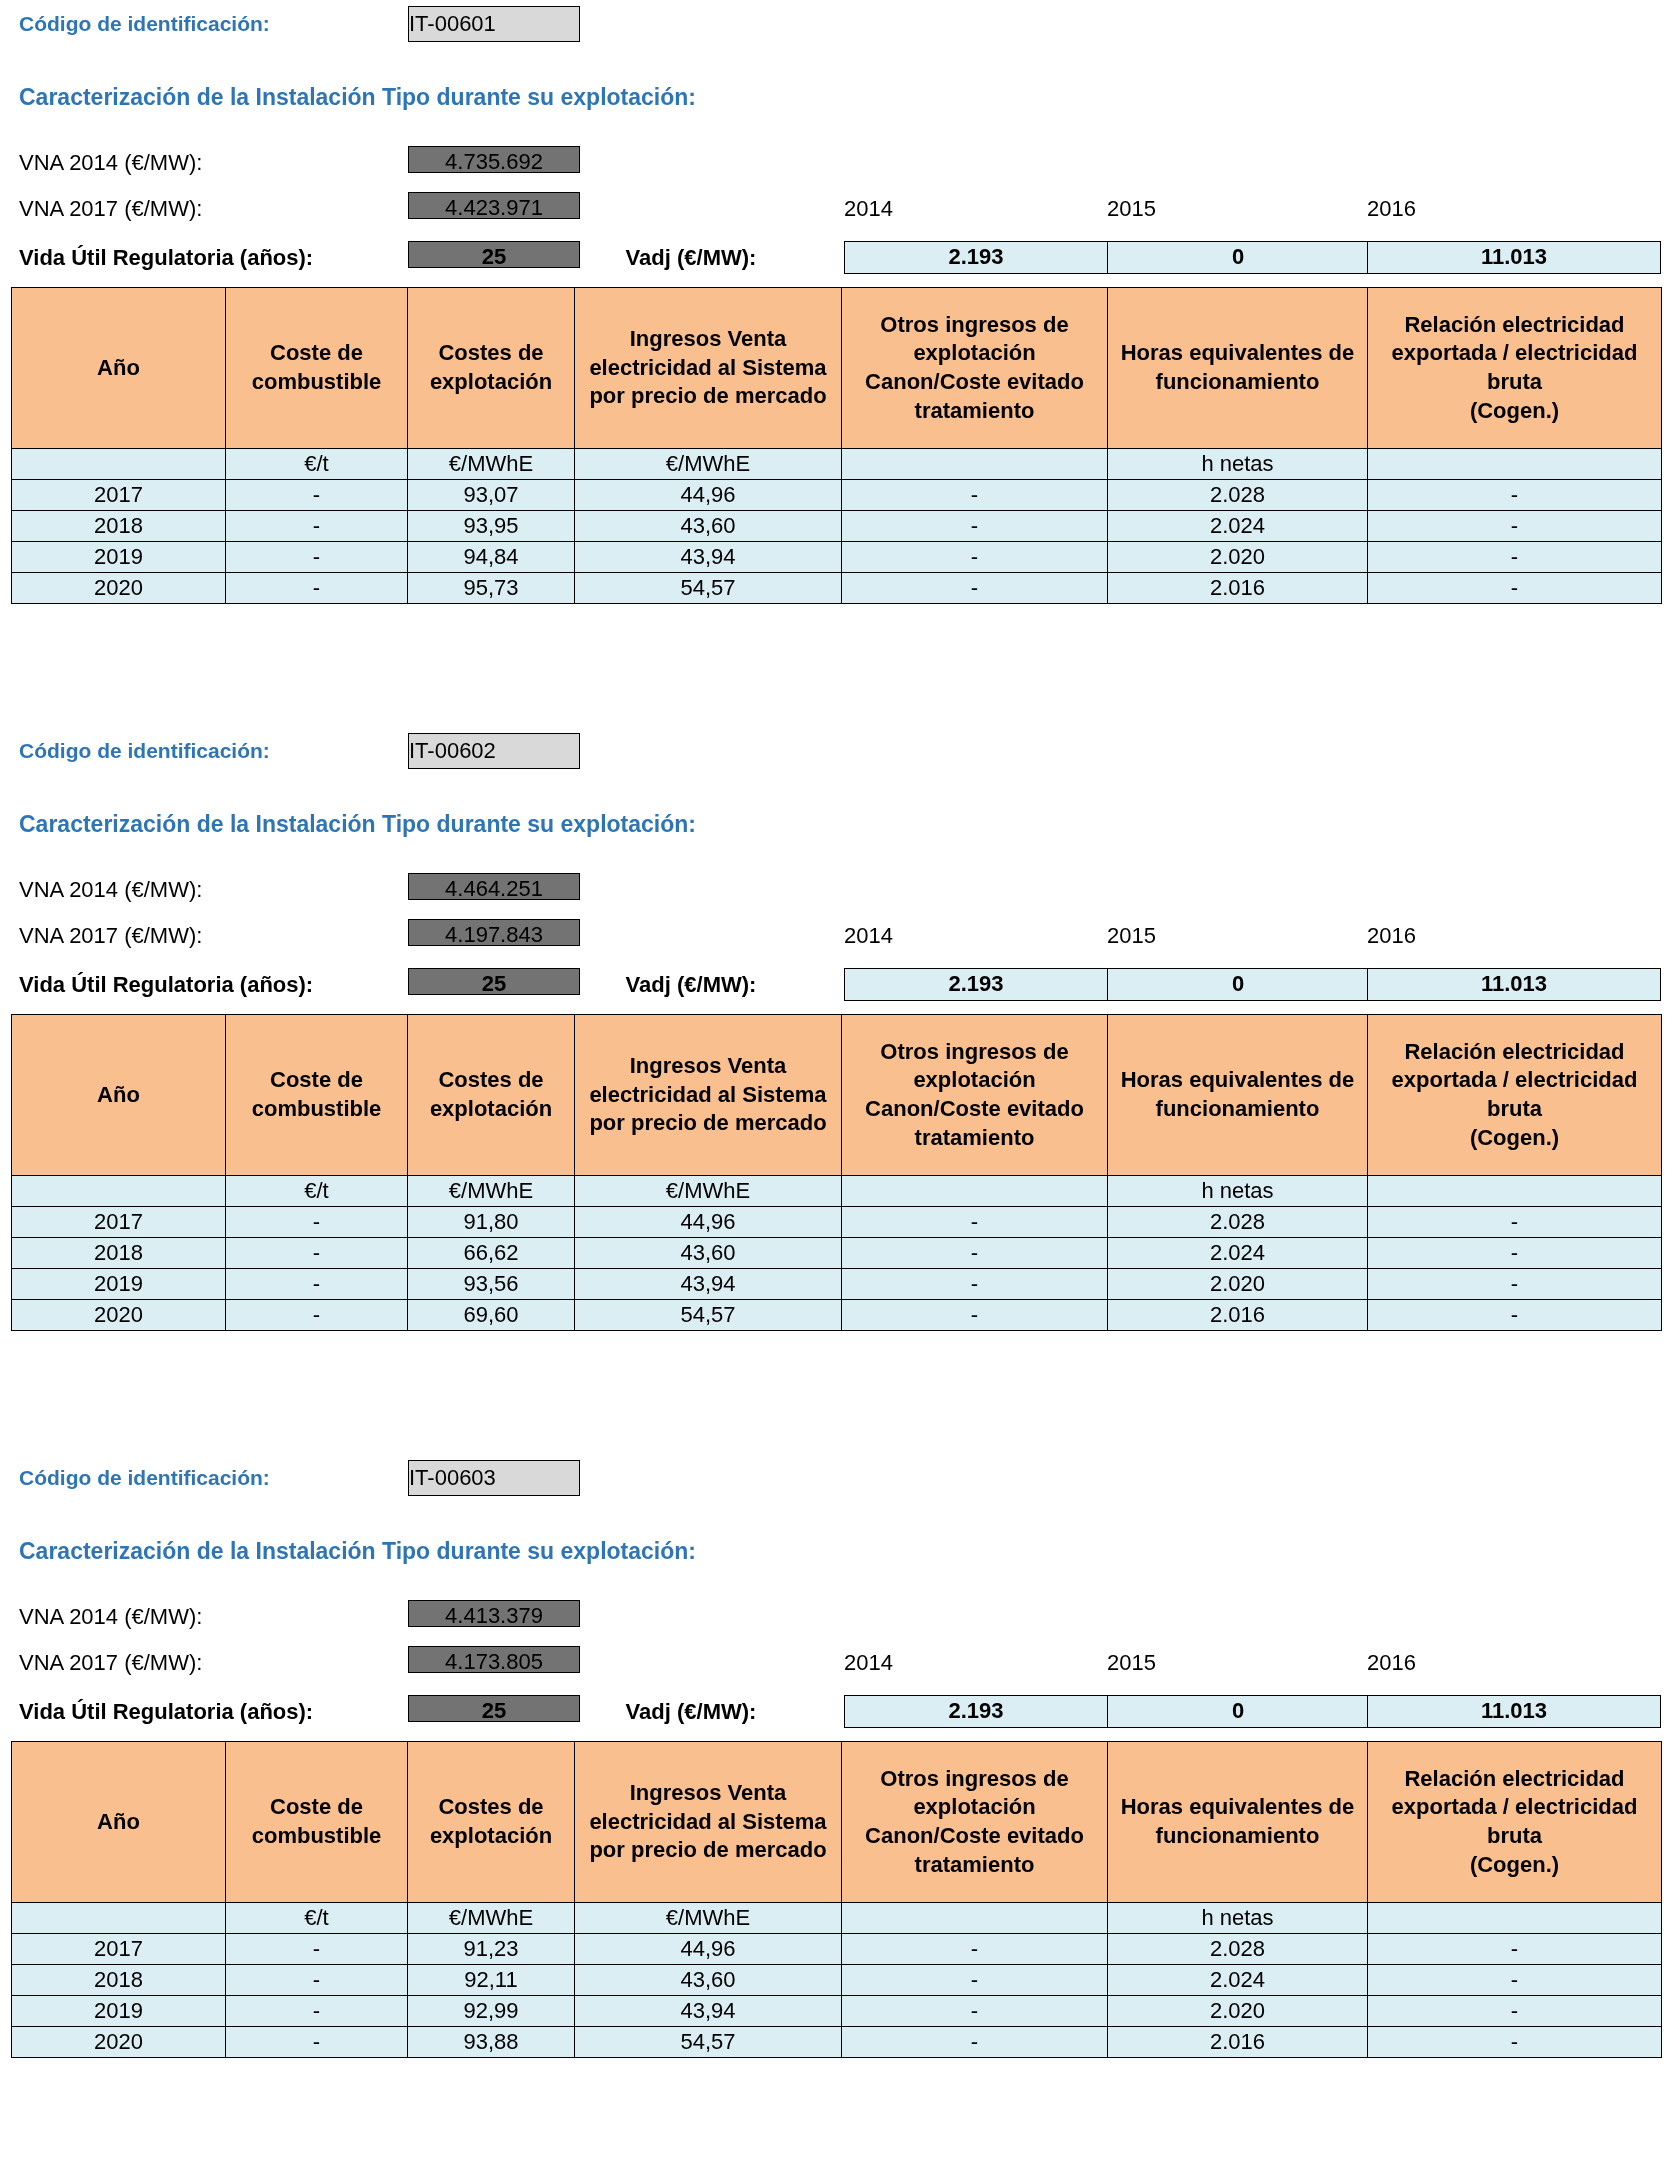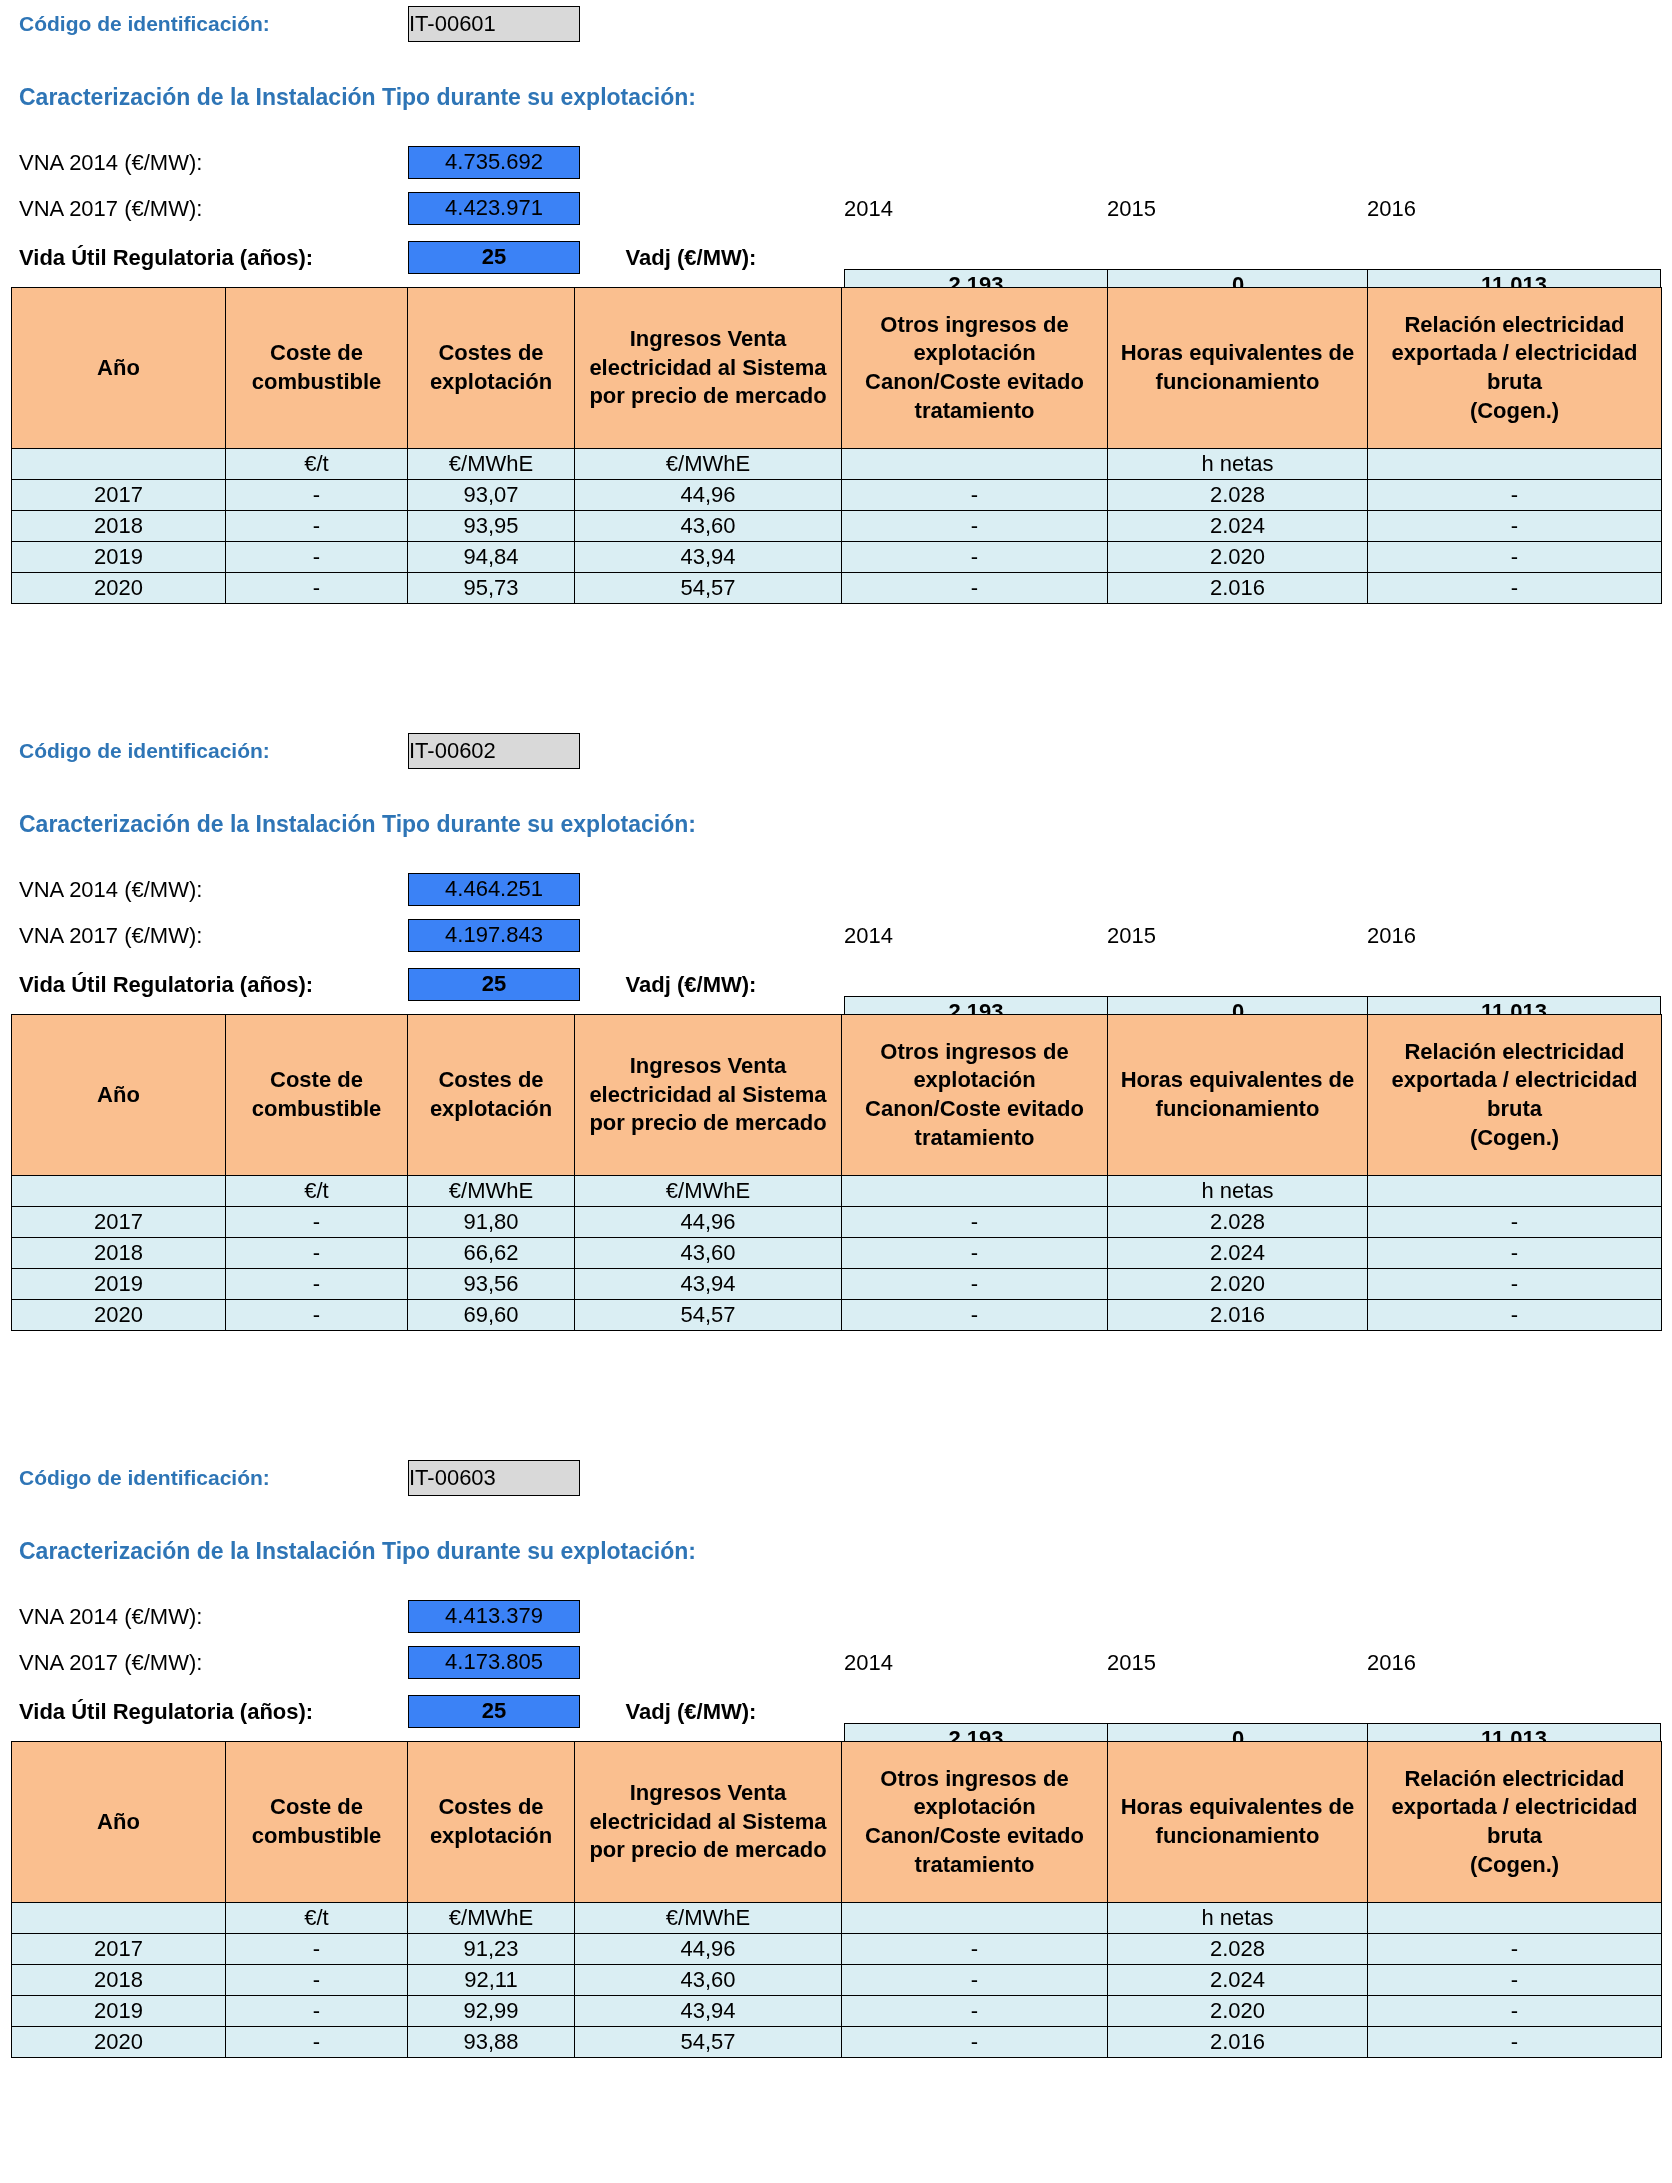--- a/index.html
+++ b/index.html
@@ -31,33 +31,33 @@
     margin: 0; font-size: 23px; line-height: 28px;
   }
 
   .param-row { position: absolute; left: 0; width: 1672px; height: 33px; }
   .r1 { top: 146px; }
   .r2 { top: 192px; }
   .r3 { top: 241px; font-weight: bold; }
   .param-label { position: absolute; left: 19px; font-size: 22px; line-height: 33px; }
   .value-box {
     position: absolute; left: 408px; top: 0;
-    width: 172px; height: 33px;
-    background: #3b82f6; border: 1.6px solid #000;
+    width: 172px; height: 27px;
+    background: #737373; border: 1.6px solid #000;
     text-align: center; line-height: 30px; font-size: 22px;
   }
   .year-label { position: absolute; top: 0; text-align: left; font-size: 22px; line-height: 33px; }
   .y0 { left: 844px; width: 264px; }
   .y1 { left: 1107px; width: 262px; }
   .y2 { left: 1367px; width: 294px; }
   .vadj-label { position: absolute; left: 543px; width: 296px; text-align: center; font-size: 22px; line-height: 33px; }
   .vadj-box {
     position: absolute; top: 0; height: 33px;
     background: #DAEEF3; border: 1.6px solid #000;
-    text-align: center; line-height: 30px; font-size: 22px; margin-top: 28px;
+    text-align: center; line-height: 30px; font-size: 22px;
   }
   .vb0 { left: 844px; width: 264px; }
   .vb1 { left: 1107px; width: 262px; }
   .vb2 { left: 1367px; width: 294px; }
 
   table.data-table {
     position: absolute; left: 11px; top: 287px;
     width: 1650px;
     border-collapse: collapse; table-layout: fixed;
     border: 1.6px solid #000;

